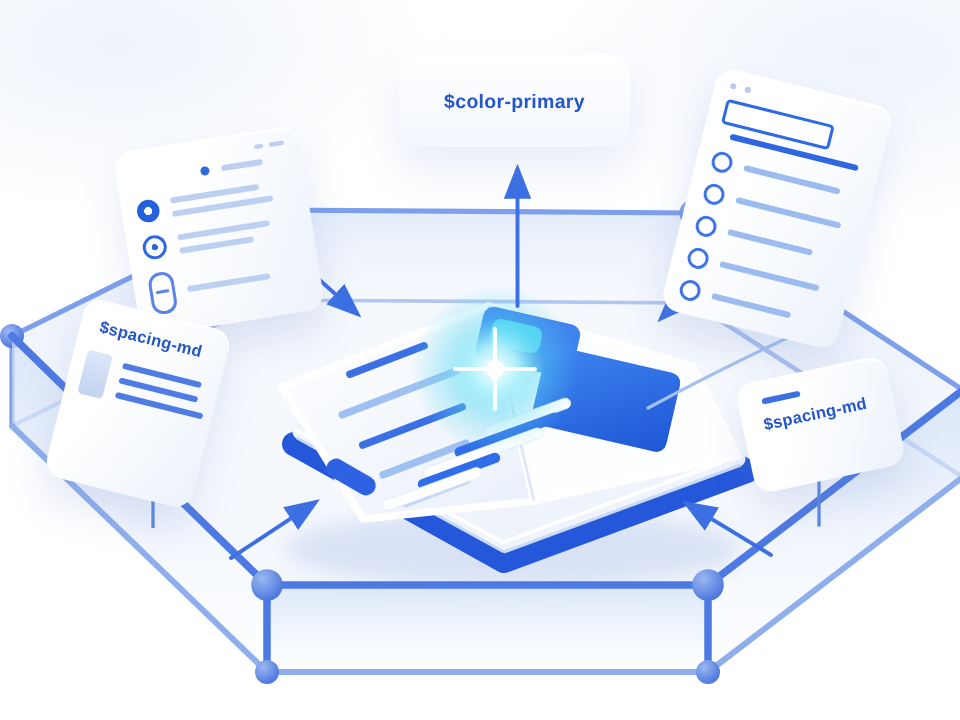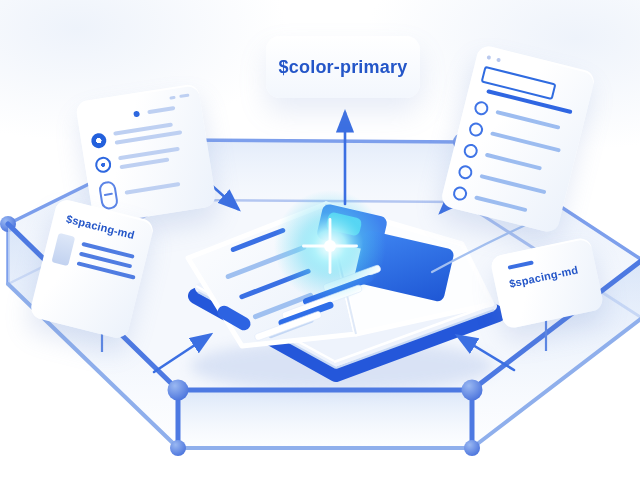--- a/index.html
+++ b/index.html
@@ -192,21 +192,21 @@
   <g stroke="#3b6fe2" stroke-width="2.6" stroke-linecap="round">
     <line x1="190" y1="166" x2="238" y2="209" marker-end="url(#ah)"></line>
     <line x1="345" y1="204" x2="345" y2="113" marker-end="url(#ah)"></line>
     <line x1="479" y1="173" x2="441" y2="212" marker-end="url(#ah)"></line>
     <line x1="154" y1="372" x2="210" y2="335" marker-end="url(#ah)"></line>
     <line x1="514" y1="370" x2="458" y2="336" marker-end="url(#ah)"></line>
   </g>
 </svg>
 
 <div class="card card-top">
-  <span class="token-label" style="font-size:18px">$color-primary</span>
+  <span class="token-label" style="font-size:13px">$color-primary</span>
 </div>
 
 <div class="card panel-tl">
   <div style="display:flex;justify-content:flex-end;gap:4px;margin-bottom:6px;">
     <span class="skl" style="width:6px;height:3px;"></span>
     <span class="skl" style="width:10px;height:3px;"></span>
   </div>
   <div class="row" style="margin-left:46px;margin-bottom:10px;">
     <span style="width:6px;height:6px;border-radius:50%;background:#2e68e0;"></span>
     <span class="skl" style="width:28px;"></span>

